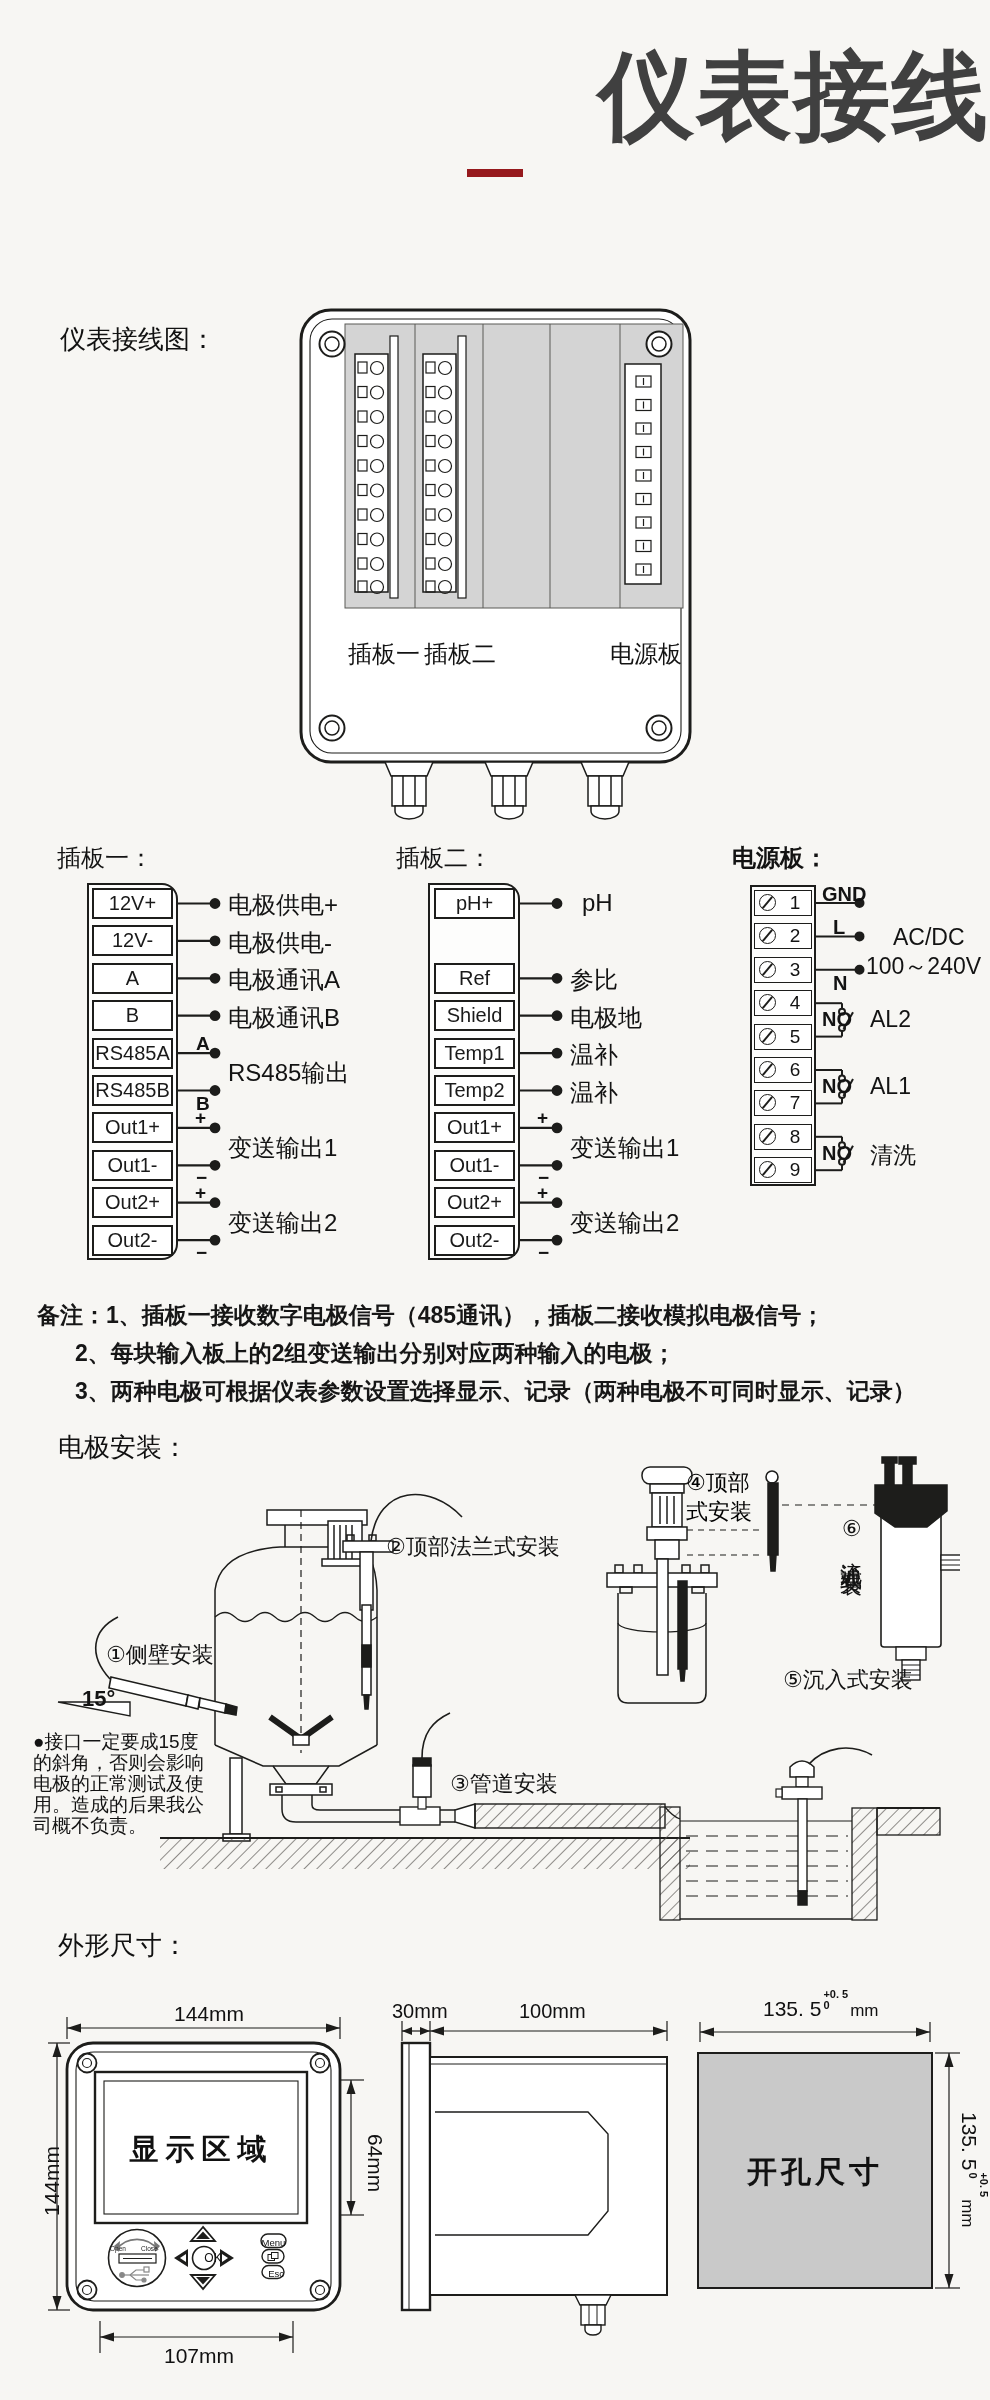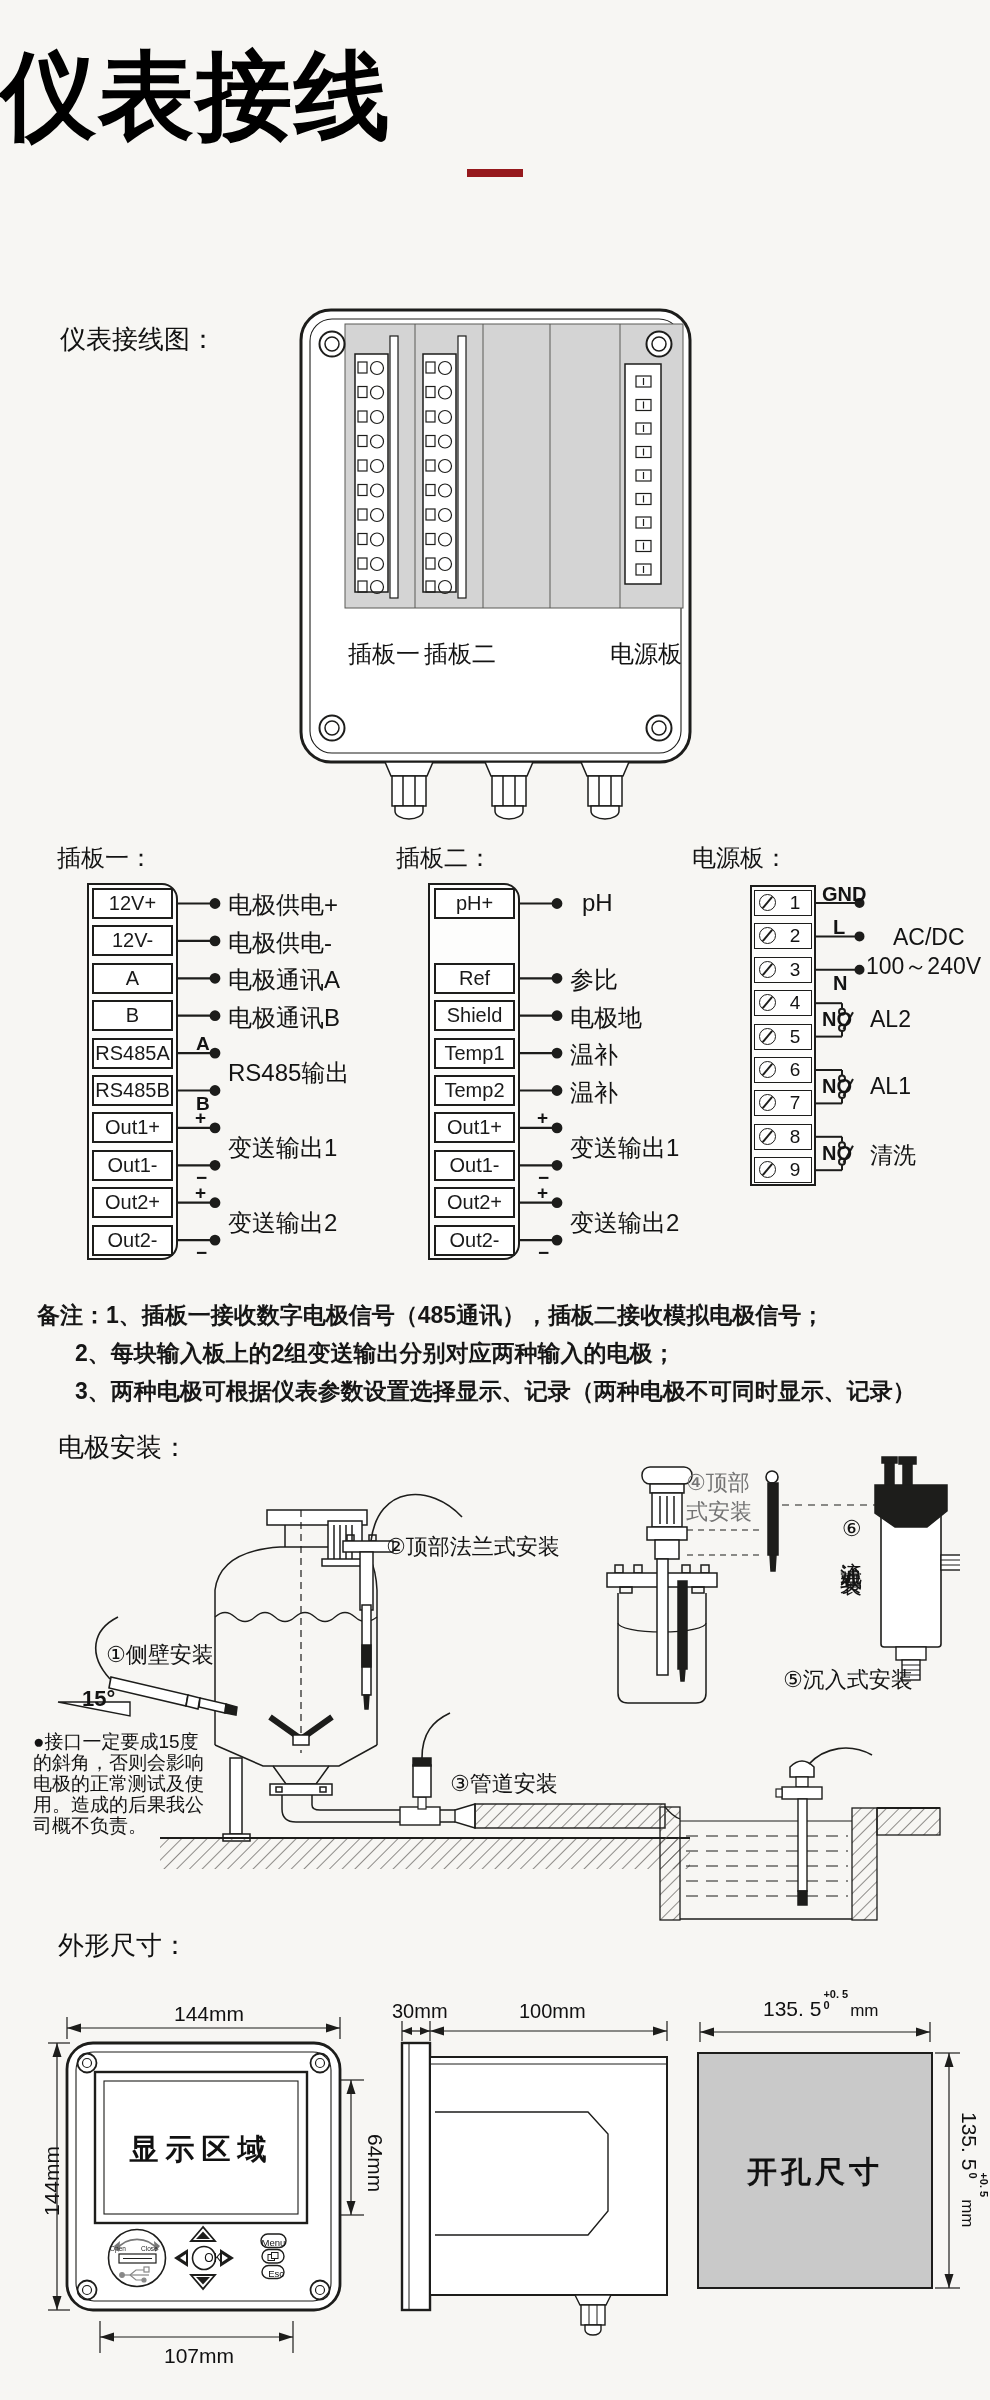--- a/index.html
+++ b/index.html
@@ -1,21 +1,21 @@
 <!DOCTYPE html>
 <html><head>
 <meta charset="utf-8">
 <style>
   html,body{margin:0;padding:0;background:#eee;}
   .page{position:relative;width:990px;height:2400px;background:#f7f6f3;overflow:hidden;
         font-family:"Liberation Sans","DejaVu Sans",sans-serif;color:#1a1a1a;}
   .abs{position:absolute;}
   svg{display:block;}
-  .main-title{left:0;right:0;top:46px;text-align:left;font-size:96px;font-weight:900;
-              color:#000000;letter-spacing:2px;line-height:1.05;}
+  .main-title{left:0;right:0;top:46px;text-align:right;font-size:96px;font-weight:900;
+              color:#404040;letter-spacing:2px;line-height:1.05;}
   .red-bar{left:467px;top:169px;width:56px;height:8px;background:#96191d;}
   .sec-title{font-size:26px;font-weight:500;color:#111;white-space:nowrap;}
   .panel-label{font-size:24px;color:#131313;white-space:nowrap;}
   .b-title{font-size:24px;font-weight:500;color:#131313;white-space:nowrap;}
   .cont{position:absolute;box-sizing:border-box;border:2px solid #1d1d1b;background:#fdfdfc;}
   .cell{position:absolute;width:81px;height:31px;box-sizing:border-box;border:2px solid #1d1d1b;
         background:#fff;font-size:20px;line-height:26px;text-align:center;font-weight:500;}
   .t-label{position:absolute;font-size:24px;color:#131313;white-space:nowrap;}
   .tag{position:absolute;font-size:19px;font-weight:600;color:#131313;}
   .p-row{position:absolute;box-sizing:border-box;border:1.6px solid #1d1d1b;background:#fff;width:58px;height:26px;}
@@ -253,21 +253,21 @@
   <span class="t-label" style="left:570px;top:1002px;">电极地</span>
   <span class="t-label" style="left:570px;top:1039px;">温补</span>
   <span class="t-label" style="left:570px;top:1077px;">温补</span>
   <span class="tag" style="left:537px;top:1107px;">+</span>
   <span class="tag" style="left:538px;top:1167px;">−</span>
   <span class="t-label" style="left:570px;top:1132px;">变送输出1</span>
   <span class="tag" style="left:537px;top:1182px;">+</span>
   <span class="tag" style="left:538px;top:1242px;">−</span>
   <span class="t-label" style="left:570px;top:1207px;">变送输出2</span>
 
-  <span class="abs b-title" style="left:692px;top:842px;">电源板：</span>
+  <span class="abs b-title" style="left:732px;top:842px;font-weight:bold;">电源板：</span>
   <div class="cont" style="left:750px;top:885px;width:66px;height:301px;"></div>
   <div class="p-row" style="left:754px;top:890px;">
       <span class="screw"></span>
       <span class="p-num">1</span>
     </div>
   <div class="p-row" style="left:754px;top:923px;">
       <span class="screw"></span>
       <span class="p-num">2</span>
     </div>
   <div class="p-row" style="left:754px;top:957px;">
@@ -484,21 +484,21 @@
         <rect x="768" y="436" width="9" height="14" fill="#1d1d1b"></rect>
         <path d="M779,309 C795,292 820,288 842,300" stroke-width="1.6"></path>
       </g>
     </g>
   </svg>
   <span class="inst-label" style="left:106px;top:1640px;">①侧壁安装</span>
   <span class="inst-label" style="left:82px;top:1686px;font-weight:700;">15°</span>
   <div class="warning" style="left:33px;top:1731px;">●接口一定要成15度的斜角，否则会影响电极的正常测试及使用。造成的后果我公司概不负责。</div>
   <span class="inst-label" style="left:386px;top:1532px;">②顶部法兰式安装</span>
   <span class="inst-label" style="left:450px;top:1769px;">③管道安装</span>
-  <div class="abs" style="left:686px;top:1468px;width:78px;font-size:22px;line-height:29px;color:#737373;">
+  <div class="abs" style="left:686px;top:1468px;width:78px;font-size:22px;line-height:29px;color:#000000;">
     <div>④顶部</div>
     <div>式安装</div>
   </div>
   <span class="inst-label" style="left:783px;top:1657px;margin-top:8px;">⑤沉入式安装</span>
   <span class="inst-label vert" style="left:836px;top:1516px;height:170px;">⑥流通式安装</span>
 
   <div class="abs sec-title" style="left:58px;top:1928px;">外形尺寸：</div>
   <svg class="abs" style="left:30px;top:1985px;" width="930" height="395" viewBox="0 0 930 395">
     <g stroke="#1d1d1b" fill="none" stroke-width="1.5">
 

